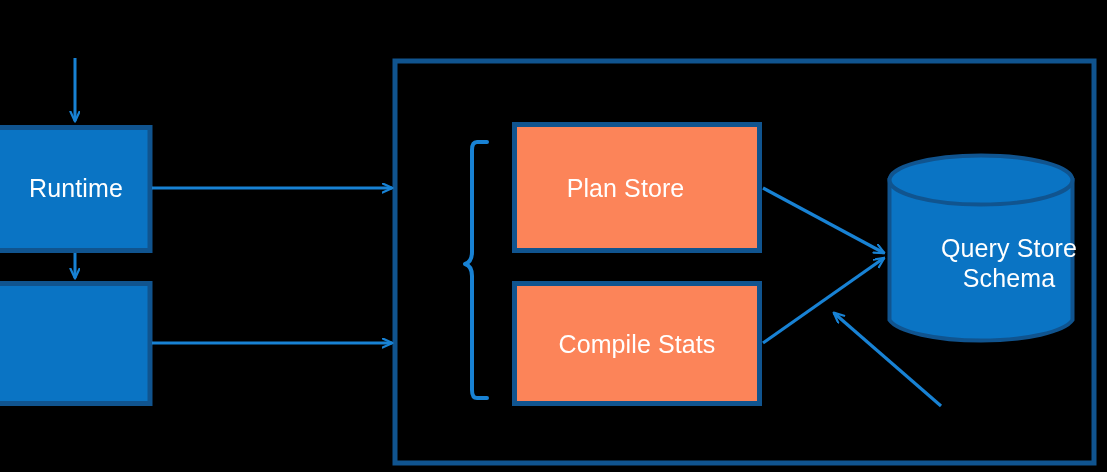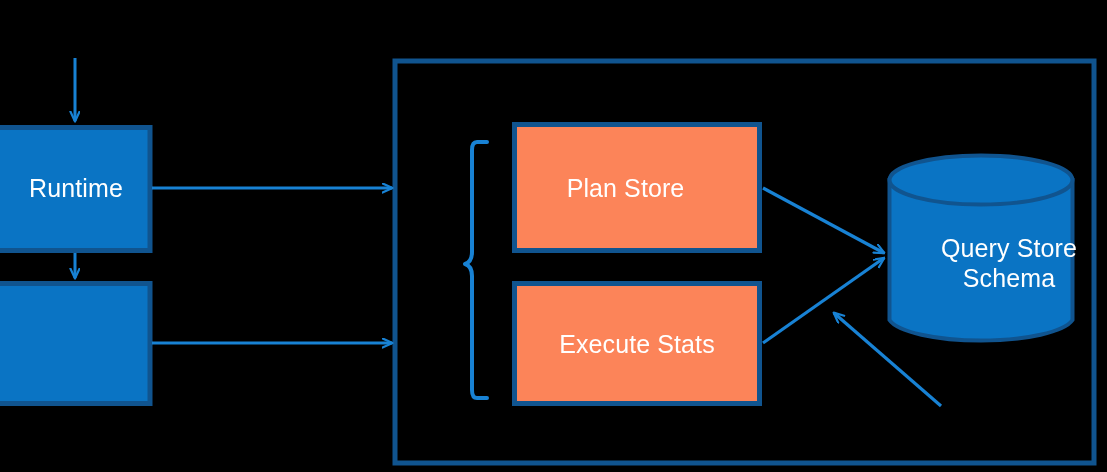--- a/index.html
+++ b/index.html
@@ -94,18 +94,18 @@
 
     <line x1="941" y1="406" x2="834" y2="313" stroke="#1882D4" stroke-width="3.2" marker-end="url(#arrowhead-open)"></line>
 
   </svg>
 
   <div class="node-label lbl-compile">Runtime</div>
 
 
   <div class="node-label lbl-plan">Plan Store</div>
 
-  <div class="node-label lbl-runtime">Execute Stats</div>
+  <div class="node-label lbl-runtime">Compile Stats</div>
 
   <div class="node-label lbl-cylinder">Query Store
 Schema</div>
 
 </div>
 
 </body></html>

